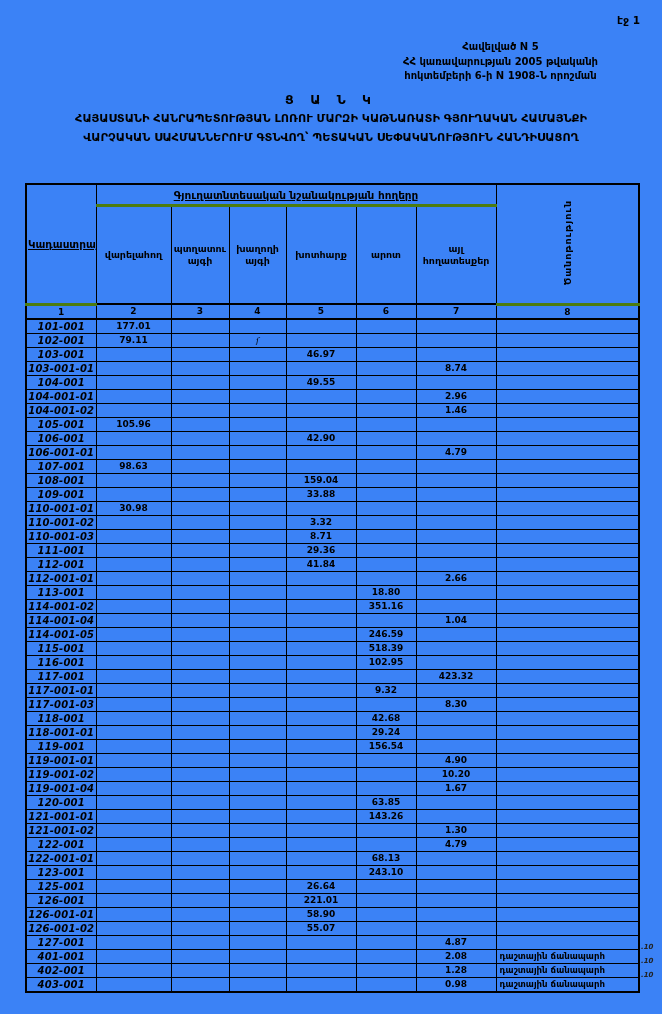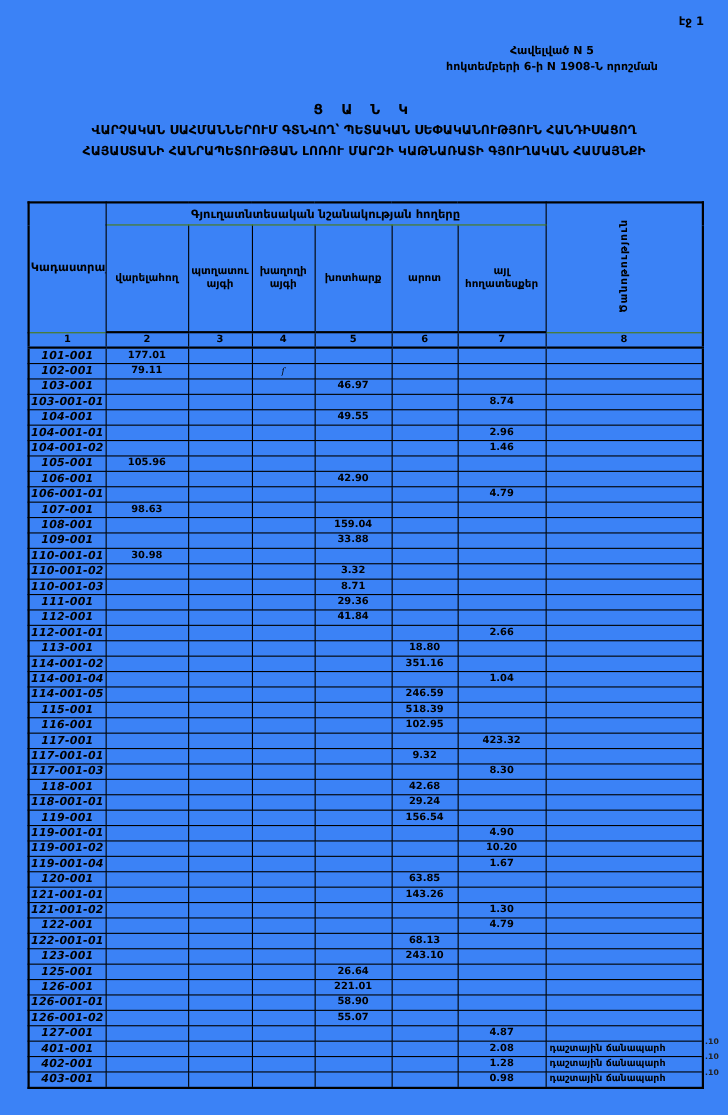--- a/index.html
+++ b/index.html
@@ -43,21 +43,22 @@
     padding:0 1px;
     text-align:center;
     vertical-align:middle;
     overflow:hidden;
     white-space:nowrap;
   }
   table.landtable{border:2px solid #000;}
   tr.group-row th{
     height:19px;
     font-size:10.5px;
-    border-bottom:1px solid #4d7c0f;
+    text-decoration:underline;
+    border-bottom:3px solid #4d7c0f;
   }
   tr.head-row th{
     height:96px;
     font-size:9.5px;
     line-height:12px;
     white-space:normal;
     border-bottom:2px solid #000;
   }
   th.col1-head{
     font-size:9.5px;line-height:12px;white-space:normal;
@@ -95,39 +96,41 @@
     font-style:italic;
     font-size:8px;
     font-weight:normal;
   }
   .margin-mark{
     position:absolute;
     left:641px;
     font-size:7px;
     font-weight:bold;
     color:#222;
+    font-style:italic;
   }
 </style>
 </head>
 <body>
 
 <div class="page">
 
   <div class="page-number">էջ 1</div>
 
   <div class="appendix">
     <div>Հավելված N 5</div>
+    <div>ՀՀ կառավարության 2005 թվականի</div>
     <div>հոկտեմբերի 6-ի N 1908-Ն որոշման</div>
   </div>
 
   <div class="list-label">Ց Ա Ն Կ</div>
 
   <div class="doc-title">
+    <div>ՀԱՅԱՍՏԱՆԻ ՀԱՆՐԱՊԵՏՈՒԹՅԱՆ  ԼՈՌՈՒ ՄԱՐԶԻ ԿԱԹՆԱՌԱՏԻ ԳՅՈՒՂԱԿԱՆ  ՀԱՄԱՅՆՔԻ</div>
     <div>ՎԱՐՉԱԿԱՆ ՍԱՀՄԱՆՆԵՐՈՒՄ  ԳՏՆՎՈՂ՝  ՊԵՏԱԿԱՆ ՍԵՓԱԿԱՆՈՒԹՅՈՒՆ  ՀԱՆԴԻՍԱՑՈՂ</div>
-    <div>ՀԱՅԱՍՏԱՆԻ ՀԱՆՐԱՊԵՏՈՒԹՅԱՆ  ԼՈՌՈՒ ՄԱՐԶԻ ԿԱԹՆԱՌԱՏԻ ԳՅՈՒՂԱԿԱՆ  ՀԱՄԱՅՆՔԻ</div>
   </div>
 
   <table class="landtable">
     <colgroup>
       <col style="width:70px">
         <col style="width:75px">
         <col style="width:58px">
         <col style="width:57px">
       <col style="width:70px">
         <col style="width:60px">

